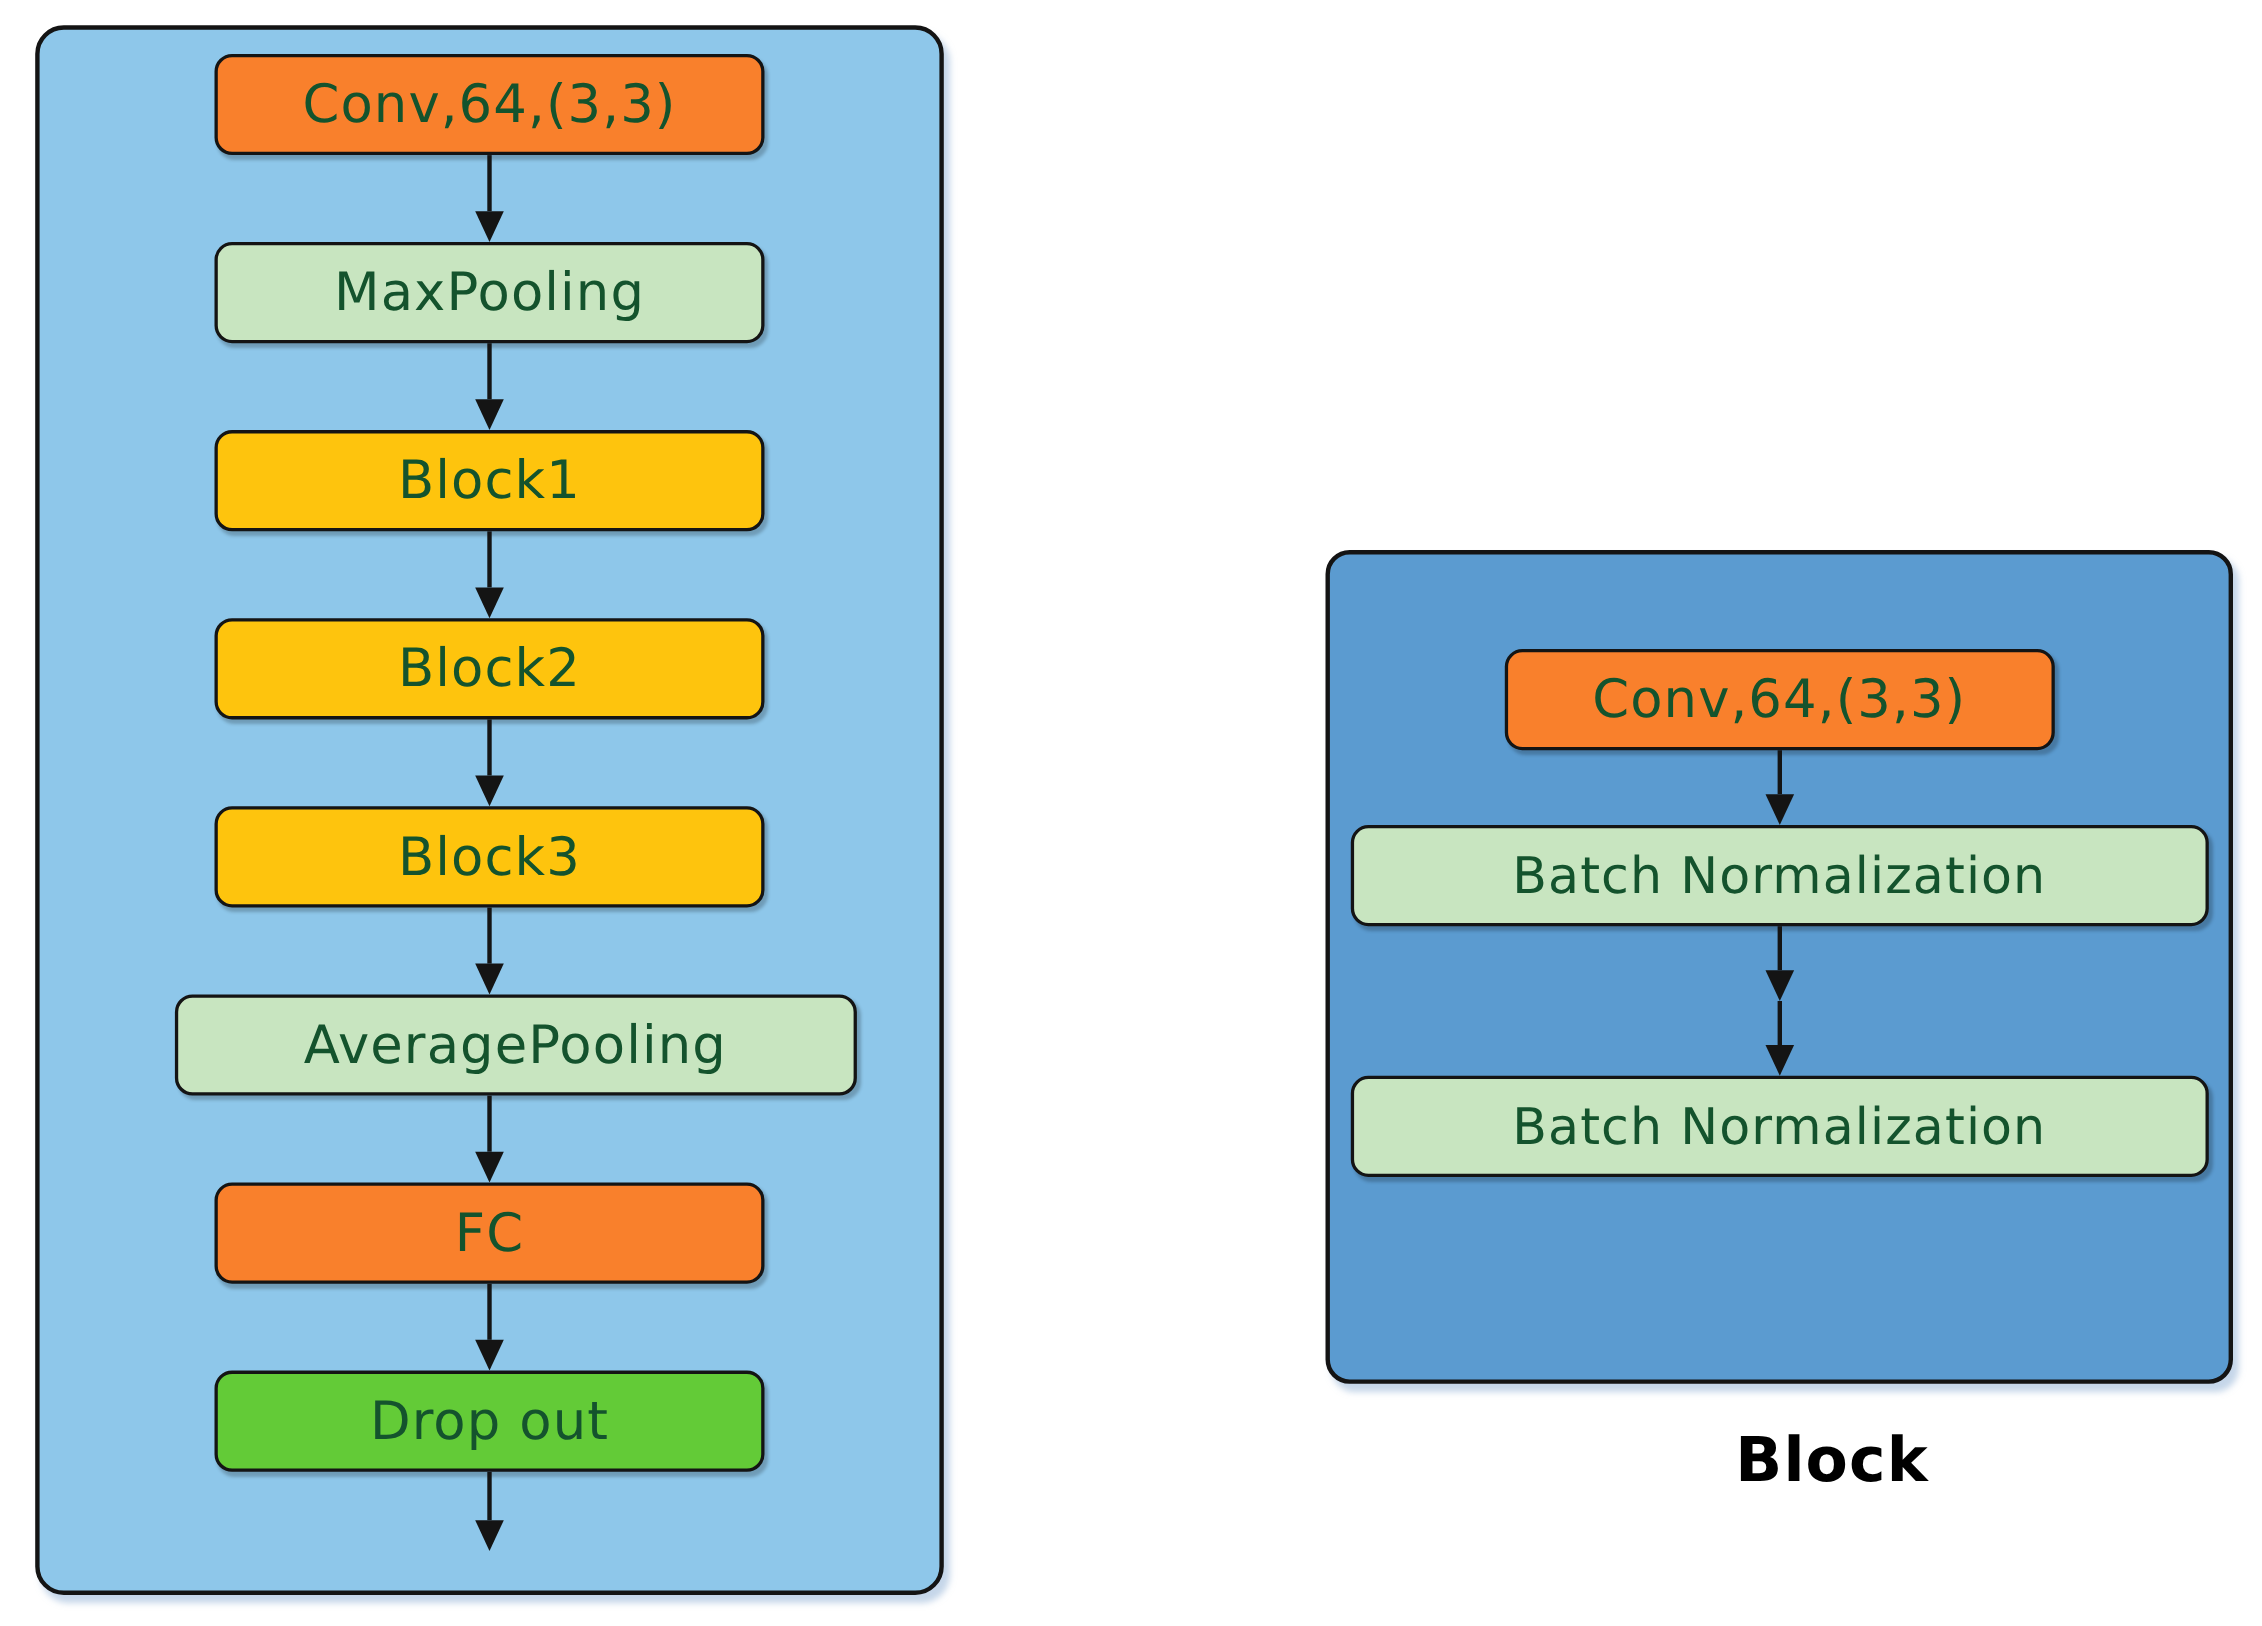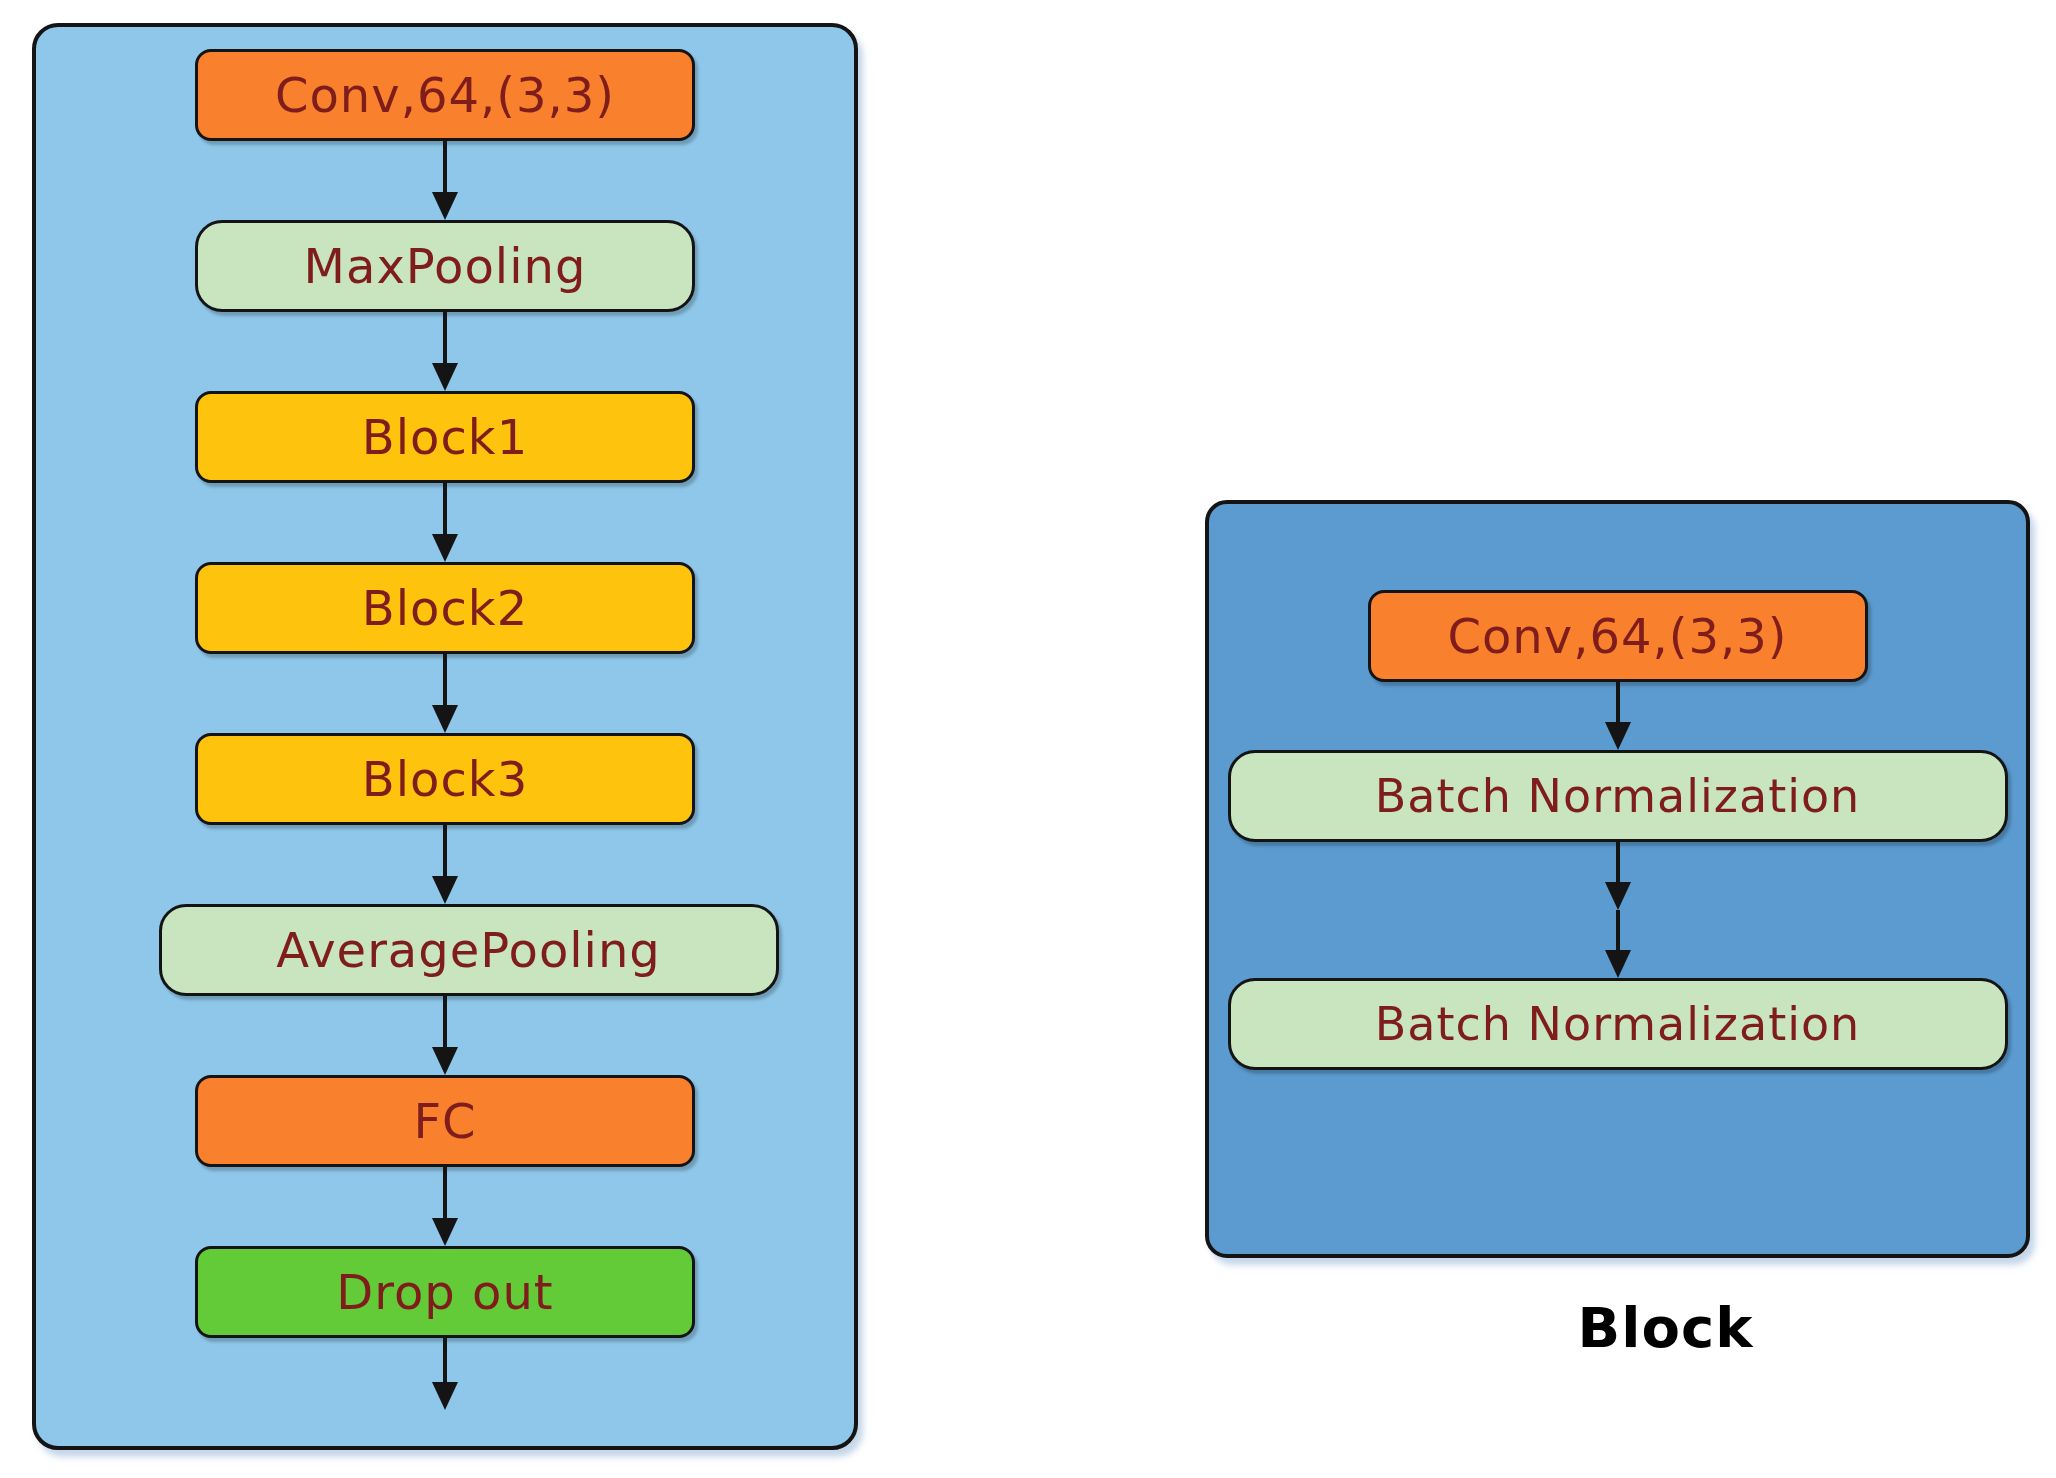--- a/index.html
+++ b/index.html
@@ -29,29 +29,29 @@
     border-radius:22px;
     padding-top:86px;
   }
   .flow{display:flex;flex-direction:column;align-items:center;}
   .node{
     box-sizing:border-box;
     width:500px;height:92px;
     border:3px solid var(--border);
     border-radius:16px;
     display:flex;align-items:center;justify-content:center;
-    font-size:48px;line-height:1;color:#7f1d1d;
+    font-size:48px;line-height:1;color:#14532d;
     letter-spacing:1px;
     box-shadow:3px 4px 3px rgba(0,0,0,0.22);
     white-space:nowrap;
   }
   .panel.left .node.wide{width:620px;margin-left:47px;}
   .panel.right .node.wide{width:780px;font-size:46px;}
   .node.conv{background:var(--conv-fill);}
-  .node.pool{background:var(--pool-fill);border-radius:27px;}
+  .node.pool{background:var(--pool-fill);}
   .node.block{background:var(--block-fill);}
   .node.dropout{background:var(--dropout-fill);text-align:right;}
   .arrow{
     height:79px;
     display:flex;flex-direction:column;align-items:center;
   }
   .panel.right .arrow{height:68px;}
   .arrow.trailing{height:72px;}
   .arrow::before{
     content:"";flex:1 1 auto;width:4px;background:var(--border);

